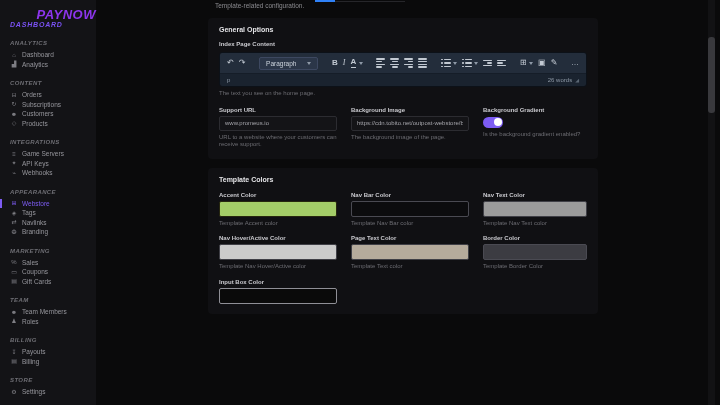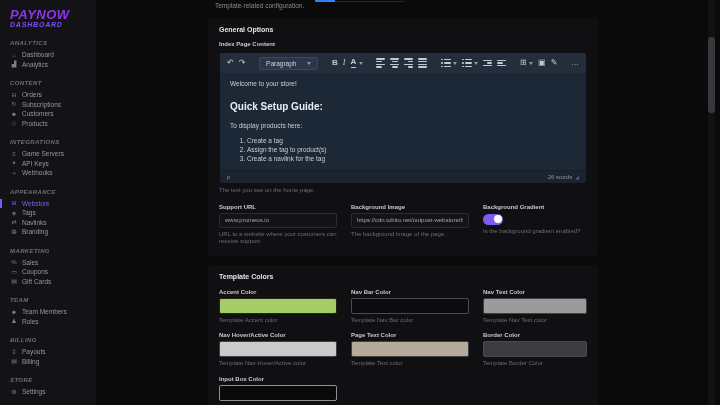--- a/index.html
+++ b/index.html
@@ -1,21 +1,21 @@
 <!DOCTYPE html>
 <html><head>
 <meta charset="utf-8">
 <style>
   html,body{margin:0;padding:0;background:#000;}
   *{box-sizing:border-box;font-family:"Liberation Sans",sans-serif;}
   .screen{position:relative;width:720px;height:405px;background:#0a0a0b;overflow:hidden;}
 
   
   .sidebar{position:absolute;left:0;top:0;bottom:0;width:96px;background:#131316;padding:8px 0 0 10px;}
-  .logo1{font-size:13px;font-weight:bold;font-style:italic;color:#8d35ee;letter-spacing:.5px;line-height:13px;}
+  .logo1{font-size:13px;font-weight:bold;font-style:italic;color:#8d35ee;letter-spacing:.5px;line-height:13px;text-align:right;}
   .logo2{font-size:7px;font-weight:bold;font-style:italic;color:#7a52f4;letter-spacing:.8px;line-height:8px;}
   .sec-label{margin:11px 0 4px 0;font-size:6px;font-weight:bold;font-style:italic;color:#6e6e74;letter-spacing:.4px;}
   .s-item{display:flex;align-items:center;gap:4px;height:9.5px;color:#96969c;font-size:6.5px;cursor:pointer;position:relative;}
   .s-item .ic{width:8px;font-size:6px;color:#7e7e84;text-align:center;line-height:1;}
   .s-item.active{color:#7d5cf3;}
   .s-item.active .ic{color:#7d5cf3;}
   .s-item.active::before{content:"";position:absolute;left:-10px;top:0;bottom:0;width:2px;background:#7d5cf3;}
 
   
   .main{position:absolute;left:96px;top:0;right:0;bottom:0;}
@@ -272,30 +272,20 @@
             <span class="tbtn">
                 <span>⊞</span>
                 <span class="caret"></span>
               </span>
             <span class="tbtn">▣</span>
             <span class="tbtn">✎</span>
             <span class="gap"></span>
             <span class="tbtn">…</span>
           </div>
 
-          <div class="ed-body">
-            <div class="ed-p">Welcome to your store!</div>
-            <div class="ed-h2">Quick Setup Guide:</div>
-            <div class="ed-intro">To display products here:</div>
-            <ol class="ed-ol">
-              <li>Create a tag</li>
-              <li>Assign the tag to product(s)</li>
-              <li>Create a navlink for the tag</li>
-            </ol>
-          </div>
 
           <div class="ed-status">
             <span>p</span>
             <span style="display:flex;align-items:center;">
               <span>26 words</span>
               <span class="grip">◢</span>
             </span>
           </div>
         </div>
 

